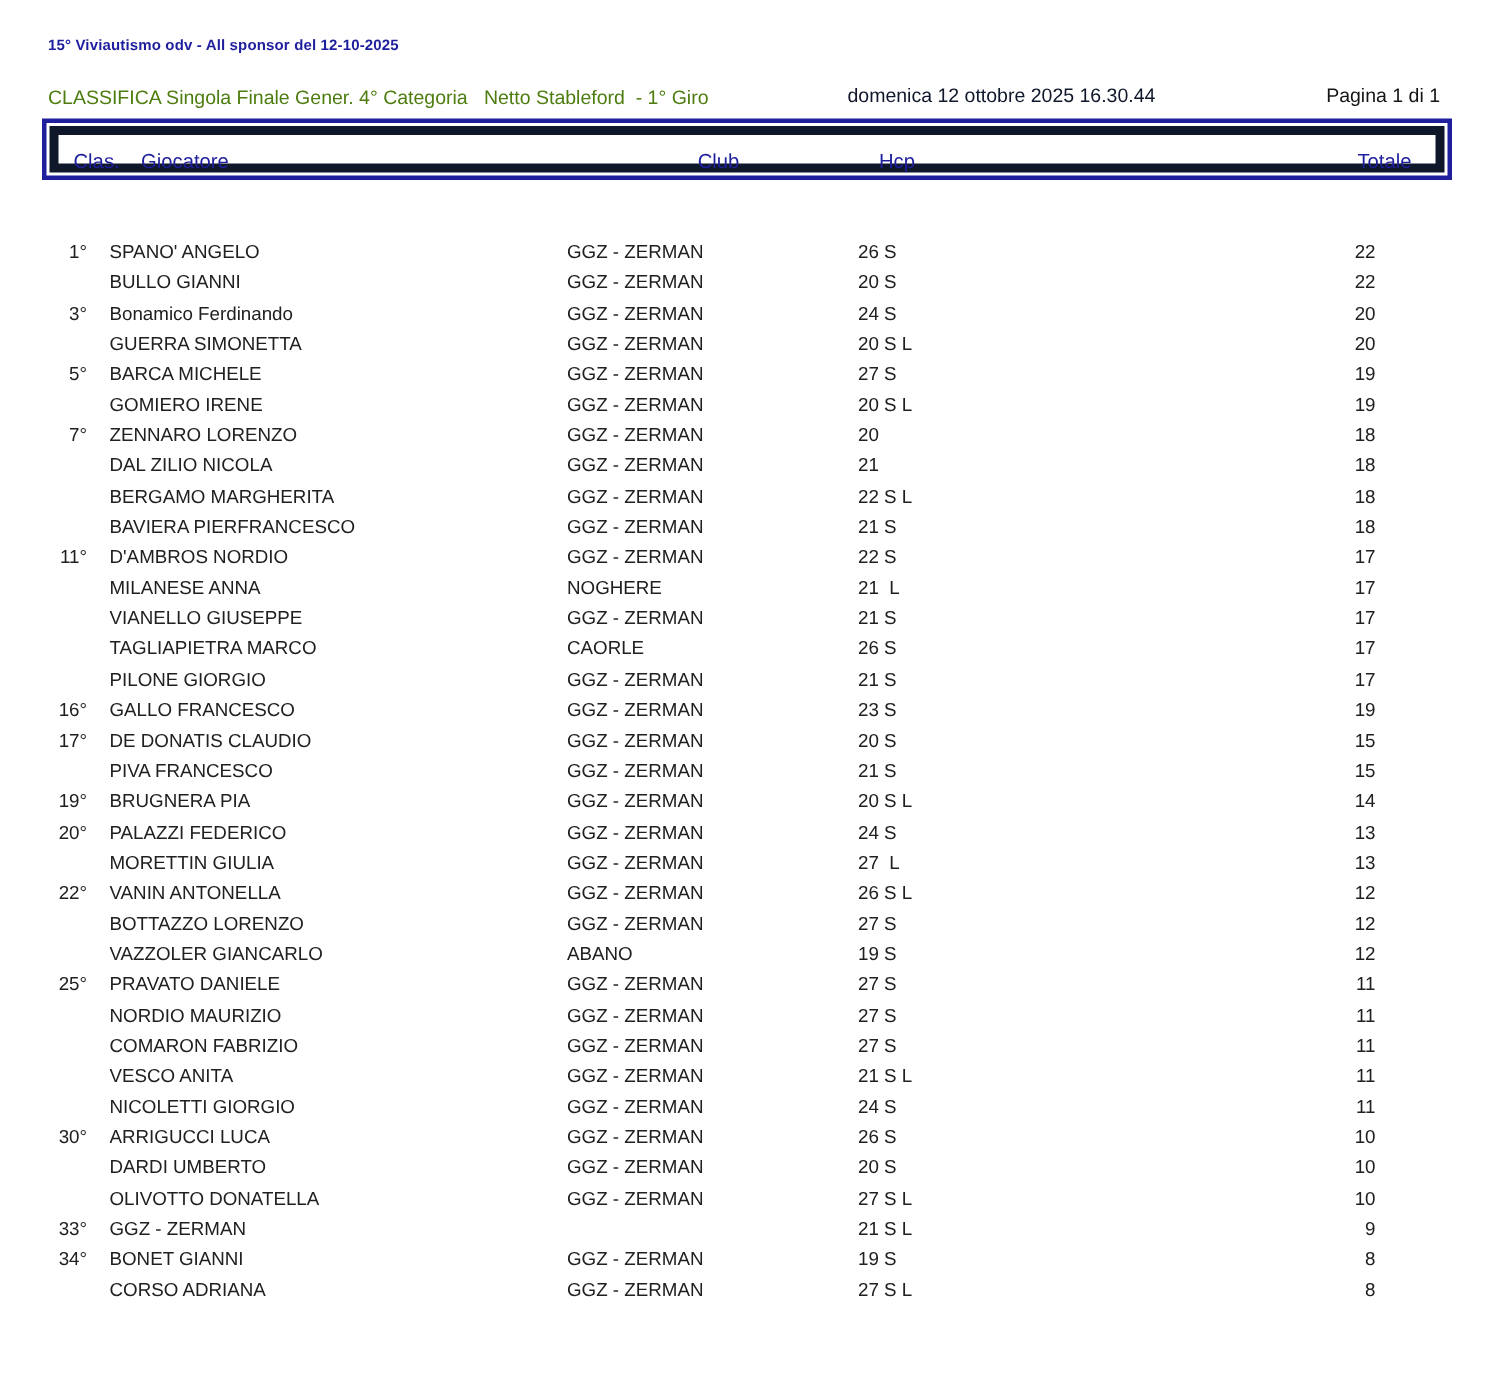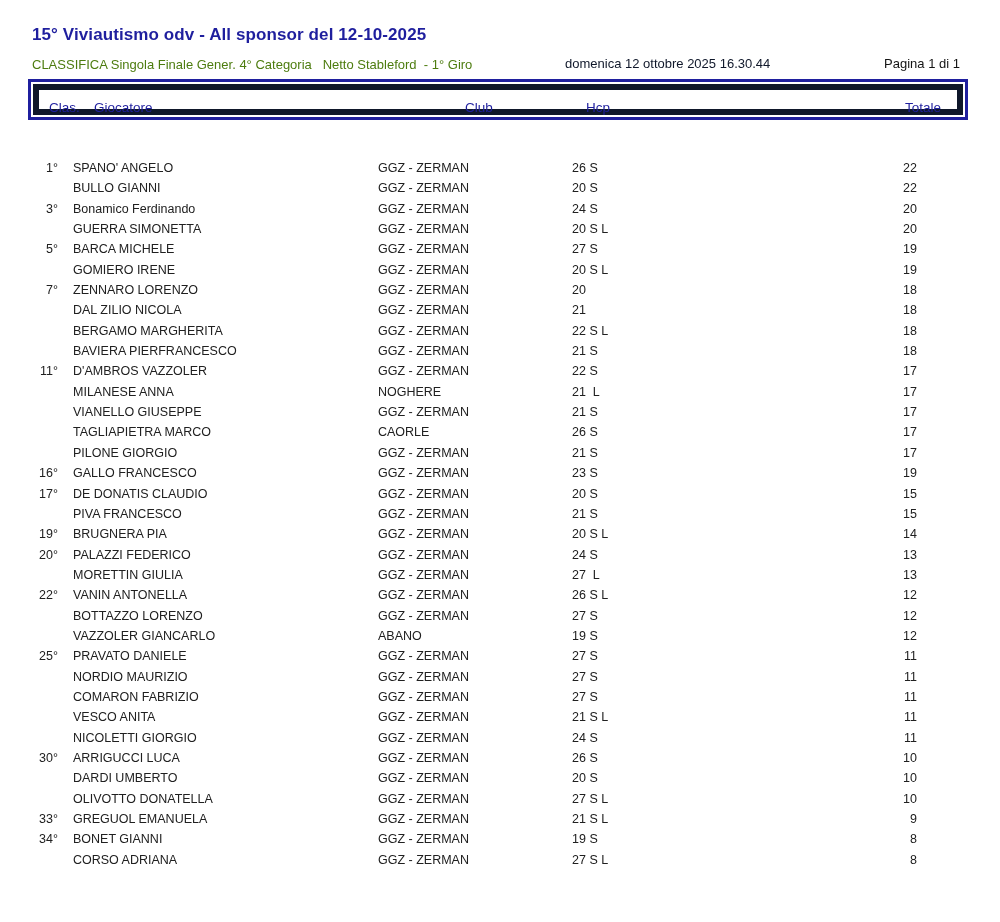--- a/index.html
+++ b/index.html
@@ -12,21 +12,21 @@
   }
   .page {
     position: absolute; left: 0; top: 0;
     width: 1000px; height: 922px;
     background: #ffffff; overflow: hidden;
   }
 
   
   .title {
     position: absolute; left: 32px; top: 25px;
-    font-size: 17px; font-weight: bold;
+    font-size: 10px; font-weight: bold;
     color: #1f1f9e; letter-spacing: 0.1px;
     white-space: pre;
   }
   .subtitle {
     position: absolute; left: 32px; top: 57px;
     font-size: 13px; color: #4d7c0f;
     white-space: pre;
   }
   .datetime {
     position: absolute; left: 565px; top: 56px;
@@ -199,21 +199,21 @@
     <span class="c-name">BAVIERA PIERFRANCESCO</span>
     <span class="c-club">GGZ - ZERMAN</span>
     <span></span>
     <span class="c-hcp">21 S</span>
     <span class="c-total">18</span>
   </div>
 
   <div class="trow">
     <span class="c-rank">11°</span>
     <span></span>
-    <span class="c-name">D'AMBROS VAZZOLER</span>
+    <span class="c-name">D'AMBROS NORDIO</span>
     <span class="c-club">GGZ - ZERMAN</span>
     <span></span>
     <span class="c-hcp">22 S</span>
     <span class="c-total">17</span>
   </div>
 
   <div class="trow">
     <span class="c-rank"></span>
     <span></span>
     <span class="c-name">MILANESE ANNA</span>
@@ -419,21 +419,20 @@
     <span class="c-name">OLIVOTTO DONATELLA</span>
     <span class="c-club">GGZ - ZERMAN</span>
     <span></span>
     <span class="c-hcp">27 S L</span>
     <span class="c-total">10</span>
   </div>
 
   <div class="trow">
     <span class="c-rank">33°</span>
     <span></span>
-    <span class="c-name">GREGUOL EMANUELA</span>
     <span class="c-club">GGZ - ZERMAN</span>
     <span></span>
     <span class="c-hcp">21 S L</span>
     <span class="c-total">9</span>
   </div>
 
   <div class="trow">
     <span class="c-rank">34°</span>
     <span></span>
     <span class="c-name">BONET GIANNI</span>

